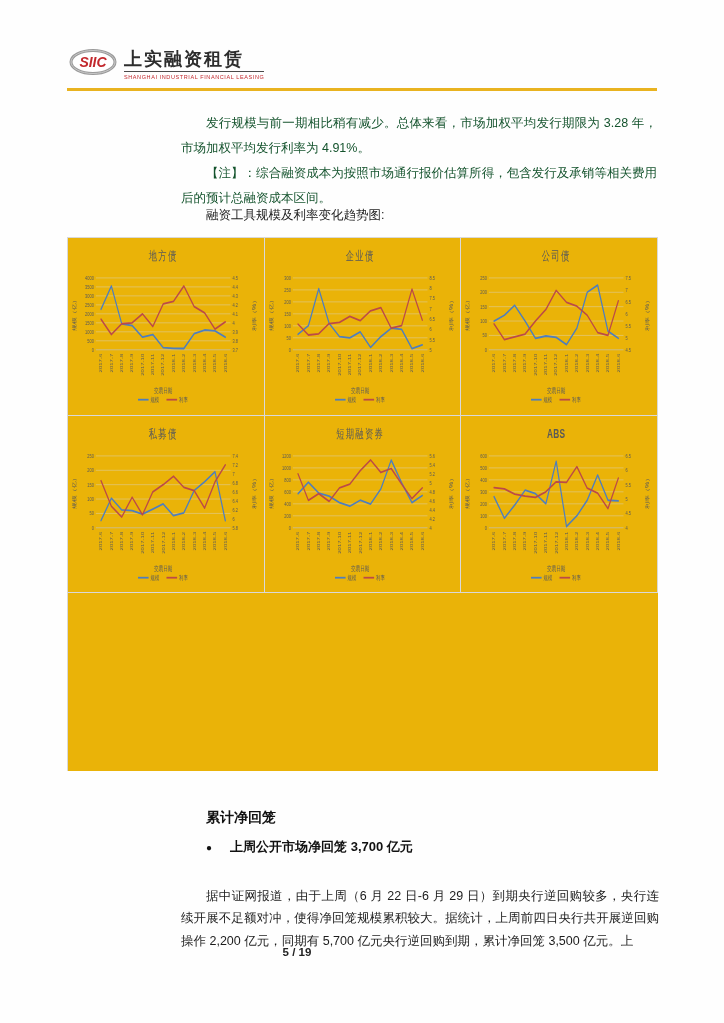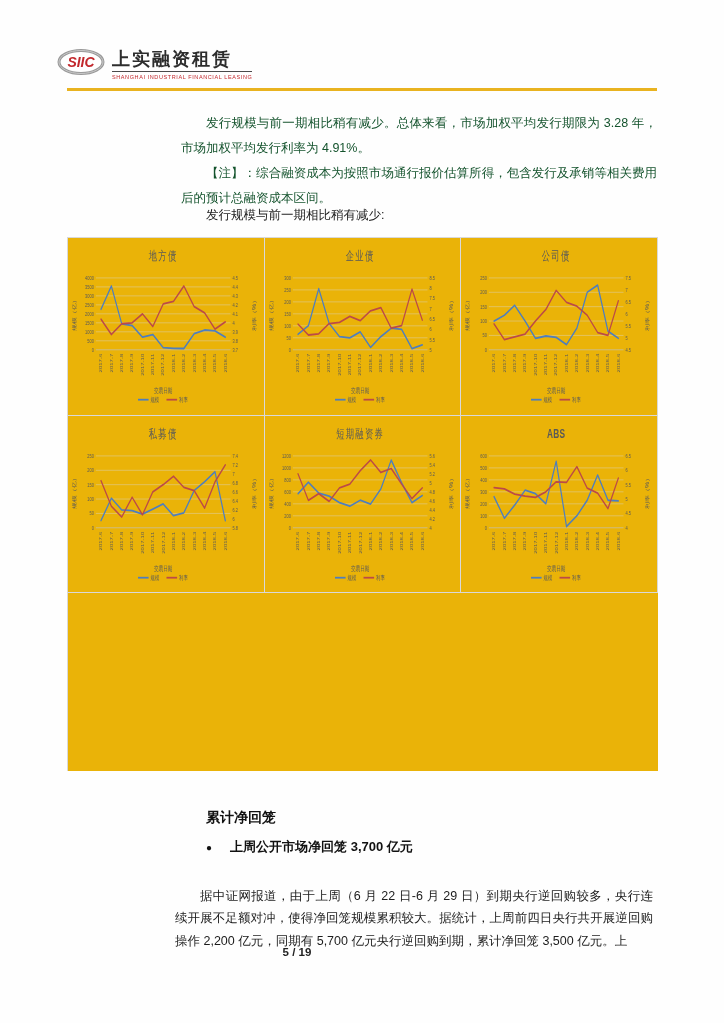--- a/index.html
+++ b/index.html
@@ -2,21 +2,21 @@
 <html><head>
 <meta charset="utf-8">
 <style>
   html,body{margin:0;padding:0;background:#888;}
   .page{
     position:relative;width:724px;height:1023px;background:#fefefe;
     font-family:"Liberation Sans","DejaVu Sans",sans-serif;color:#1f1f1f;
     margin:0 auto;overflow:hidden;
   }
   
-  .logo{position:absolute;left:57px;top:46px;display:flex;align-items:flex-end;}
+  .logo{position:absolute;left:69px;top:46px;display:flex;align-items:flex-end;}
   .logo-mark{display:block;}
   .logo-text{margin-left:7px;margin-top:2px;}
   .logo-cn{font-size:18px;font-weight:700;color:#2d2d2d;letter-spacing:2px;
            border-bottom:1.5px solid #4a4a4a;padding-bottom:2px;line-height:20px;}
   .logo-en{font-size:5.5px;color:#c2282d;letter-spacing:0.6px;margin-top:2px;white-space:nowrap;}
   .header-rule{position:absolute;left:67px;top:88px;width:590px;height:3px;background:#e9b320;}
   
   .body-par{position:absolute;left:181px;width:476px;font-size:12.5px;line-height:25px;
             text-align:justify;text-indent:2em;color:#14532d;}
   .p1{top:98px;}
@@ -26,21 +26,21 @@
   .charts{position:absolute;left:67px;top:237px;width:590px;height:533px;
           display:grid;grid-template-columns:1fr 1fr 1fr;grid-template-rows:1fr 1fr 1fr;
           border-top:1px solid #d9d9d9;border-left:1px solid #d9d9d9;background:#eab308;}
   .chart-cell{border-right:1px solid #d9d9d9;border-bottom:1px solid #d9d9d9;margin:0;padding:0;}
   .chart-svg{display:block;width:100%;height:100%;}
   
   .review-heading{position:absolute;left:206px;top:797px;font-size:14px;font-weight:700;color:#111;}
   .bullet-line{position:absolute;left:206px;top:838px;font-size:13px;font-weight:700;color:#111;
                display:flex;align-items:center;}
   .bullet-dot{font-size:10px;margin-right:18px;}
-  .review-par{position:absolute;left:175px;top:872px;width:478px;font-size:12.5px;line-height:22.5px;
+  .review-par{position:absolute;left:181px;top:872px;width:478px;font-size:12.5px;line-height:22.5px;
               text-align:justify;text-indent:2em;color:#1c1c1c;}
   
   .page-footer{position:absolute;left:0;top:946px;width:594px;text-align:center;
                font-size:11.5px;font-weight:700;color:#222;}
 </style>
 </head>
 <body>
 
 <div class="page">
 
@@ -52,21 +52,21 @@
     </svg>
     <div class="logo-text">
       <div class="logo-cn">上实融资租赁</div>
       <div class="logo-en">SHANGHAI INDUSTRIAL FINANCIAL LEASING</div>
     </div>
   </div>
   <div class="header-rule"></div>
 
   <p class="body-par p1">发行规模与前一期相比稍有减少。总体来看，市场加权平均发行期限为 3.28 年，市场加权平均发行利率为 4.91%。</p>
   <p class="body-par p2">【注】：综合融资成本为按照市场通行报价估算所得，包含发行及承销等相关费用后的预计总融资成本区间。</p>
-  <div class="caption">发行规模与前一期相比稍有减少:</div>
+  <div class="caption">融资工具规模及利率变化趋势图:</div>
 
   <div class="charts">
     <figure class="chart-cell">
       <svg class="chart-svg" preserveAspectRatio="none" viewBox="0 0 295 177">
           <text x="143.5" y="22" text-anchor="middle" font-size="12.5" fill="#595959" letter-spacing="2" font-weight="normal">地方债</text>
           <line x1="42" y1="112" x2="245" y2="112" stroke="#bfbfbf" stroke-width="0.8"></line>
           <text x="39" y="114" text-anchor="end" font-size="6" fill="#595959">0</text>
           <line x1="42" y1="103" x2="245" y2="103" stroke="#d9d9d9" stroke-width="0.5"></line>
           <text x="39" y="105" text-anchor="end" font-size="6" fill="#595959">500</text>
           <line x1="42" y1="94" x2="245" y2="94" stroke="#d9d9d9" stroke-width="0.5"></line>

